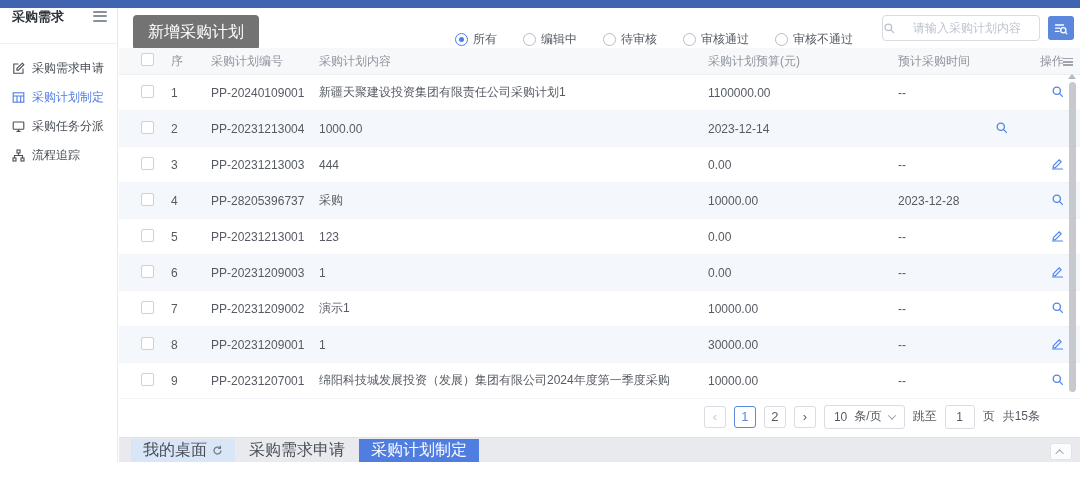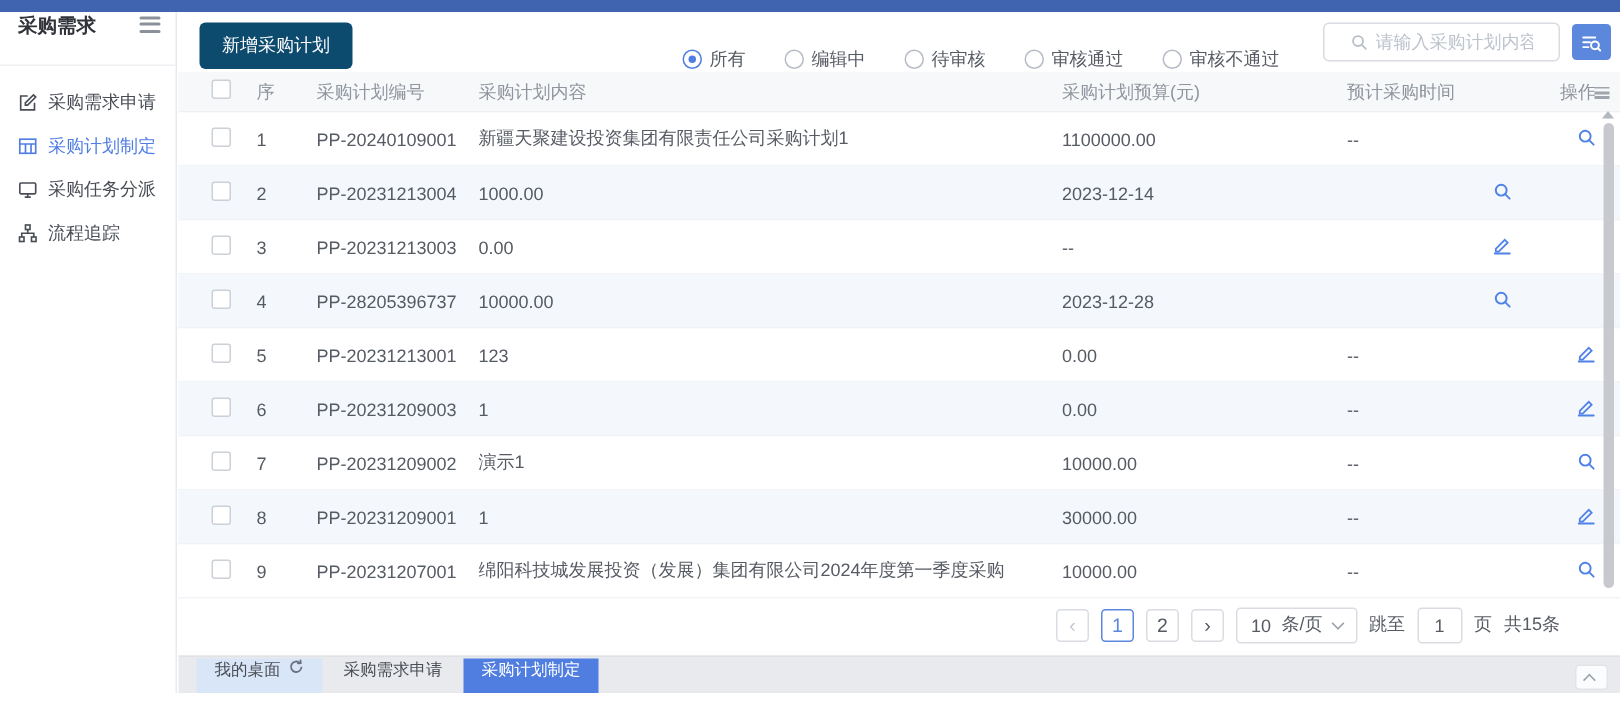--- a/index.html
+++ b/index.html
@@ -12,27 +12,27 @@
 .side-title{font-size:13px;font-weight:700;color:#2f3338}
 .burger{width:14px;cursor:pointer}
 .burger span{display:block;height:2px;background:#8b9199;margin:2.5px 0;border-radius:1px}
 .side-nav{padding-top:10px}
 .side-item{height:29px;display:flex;align-items:center;gap:7px;padding-left:12px;font-size:12px;color:#494e56;cursor:pointer}
 .side-item.active{color:#4f7de4}
 .icon svg{display:block}
 
 .main{position:absolute;left:119px;top:8px;width:961px;height:454px;background:#fff}
 .toolbar{position:relative;height:40px}
-.btn-add{position:absolute;left:14px;top:7px;background:#0c4a6e;color:#fff;font-size:12px;padding:7px 15px;border:none;border-radius:4px;cursor:pointer;font-family:Liberation Serif, serif}
+.btn-add{position:absolute;left:14px;top:7px;background:#737373;color:#fff;font-size:16px;padding:7px 15px;border:none;border-radius:4px;cursor:pointer;font-family:Liberation Serif, serif}
 .filters{position:absolute;left:336px;top:0;height:40px;display:flex;align-items:flex-end;gap:26px}
 .filter{display:flex;align-items:center;gap:5px;font-size:12px;color:#565b63;cursor:pointer}
 .radio{width:13px;height:13px;border:1px solid #b6bcc6;border-radius:50%;position:relative;background:#fff}
 .radio.sel{border-color:#4f7de4}
 .radio.sel::after{content:"";position:absolute;left:3px;top:3px;width:5px;height:5px;border-radius:50%;background:#4f7de4}
-.searchbox{position:absolute;right:40px;top:7px;width:158px;height:26px;border:1px solid #d8dbe2;border-radius:4px;display:flex;align-items:center;gap:5px;padding:0 17px;background:#fff}
+.searchbox{position:absolute;right:40px;top:7px;width:158px;height:26px;border:1px solid #d8dbe2;border-radius:4px;display:flex;align-items:center;gap:18px;padding:0 0;background:#fff}
 .searchbox .icon{color:#b9bfc9}
 .searchbox input{border:none;outline:none;flex:1;min-width:0;font-size:12px;color:#333;font-family:inherit;background:transparent}
 .searchbox input::placeholder{color:#bdc3cd}
 .btn-adv{position:absolute;right:6px;top:8px;width:26px;height:24px;background:#5b87dd;border:none;border-radius:3px;display:flex;align-items:center;justify-content:center;cursor:pointer}
 
 .table{position:absolute;left:0;top:40px;width:961px;height:351px}
 .thead,.trow{display:grid;grid-template-columns:30px 40px 108px 1fr 190px 110px 56px;align-items:center;padding-left:22px;padding-right:16px}
 .thead{height:27px;background:#f7f8fa;color:#8f959e;font-size:12px;border-bottom:1px solid #eef0f3}
 .trow{height:36px;font-size:12px;color:#565b63;border-bottom:1px solid #f1f3f6;background:#fff}
 .trow.even{background:#f4f8fd}
@@ -48,21 +48,21 @@
 .pager{position:absolute;left:0;top:392px;width:961px;height:33px;background:#fff;display:flex;align-items:center;justify-content:flex-end;gap:8px;padding-right:40px;font-size:12px;color:#565b63}
 .pbtn{min-width:22px;height:22px;border:1px solid #d9dce2;border-radius:3px;background:#fff;display:inline-flex;align-items:center;justify-content:center;font-size:13px;color:#565b63;cursor:pointer;font-family:inherit;padding:0 4px}
 .pbtn.disabled{color:#c3c8cf}
 .pbtn.active{border-color:#5b87dd;color:#5b87dd}
 .pages{display:inline-flex;gap:8px}
 .psize{height:24px;border:1px solid #d9dce2;border-radius:3px;display:inline-flex;align-items:center;gap:7px;padding:0 9px;cursor:pointer}
 .caret{width:6px;height:6px;border-right:1.4px solid #9aa0a8;border-bottom:1.4px solid #9aa0a8;transform:rotate(45deg) translate(-1px,-1px)}
 .pjump{width:30px;height:24px;border:1px solid #d9dce2;border-radius:3px;text-align:center;font-size:12px;color:#565b63;outline:none;font-family:inherit}
 
 .tabstrip{position:absolute;left:0;top:429px;width:961px;height:25px;background:#e8eaed;border-top:1px solid #e0e2e6;display:flex;align-items:center;gap:2px;padding-left:12px}
-.tab{height:23px;display:flex;align-items:flex-start;gap:5px;padding:0 12px;font-size:11px;color:#4a4f57;cursor:pointer}
+.tab{height:23px;display:flex;align-items:center;gap:5px;padding:0 12px;font-size:16px;color:#4a4f57;cursor:pointer}
 .tab.desktop{background:#d9e6f7}
 .tab.active{background:#4f7de0;color:#fff}
 .tab .icon{color:#6b7280}
 .collapse-btn{position:absolute;right:8px;top:5px;width:22px;height:17px;background:#fbfcfd;border:1px solid #e2e4e8;border-radius:3px;display:flex;align-items:center;justify-content:center;cursor:pointer}
 .chev-up{width:6px;height:6px;border-left:1.4px solid #9aa0a8;border-top:1.4px solid #9aa0a8;transform:rotate(45deg) translateY(2px)}
 
 .taskbar{position:absolute;left:0;top:462px;width:1080px;height:17px;background:#dce1eb;overflow:hidden}
 .tb-apps{position:absolute;left:505px;top:4px;display:flex;align-items:flex-start}
 .win-logo{width:12px;height:12px;display:grid;grid-template-columns:5px 5px;grid-gap:1px;margin-top:1px;cursor:pointer}
 .win-logo span{width:5px;height:5px;display:block}
@@ -206,31 +206,33 @@
             <div class="cell">2023-12-14</div>
             <div class="cell cell-op"><span class="act"><svg width="13" height="13" viewBox="0 0 13 13" fill="none" stroke="currentColor" stroke-width="1.3">
                   <circle cx="5.8" cy="5.8" r="3.6"></circle>
                   <path d="M8.6 8.6L11.4 11.4" stroke-linecap="round"></path>
                 </svg></span></div>
           </div>
           <div class="trow">
             <div class="cell"><span class="chk"></span></div>
             <div class="cell">3</div>
             <div class="cell">PP-20231213003</div>
+            <div class="cell">444</div>
             <div class="cell cell-budget">0.00</div>
             <div class="cell">--</div>
             <div class="cell cell-op"><span class="act"><svg width="13" height="13" viewBox="0 0 13 13" fill="none" stroke="currentColor" stroke-width="1.2">
                   <path d="M2.2 8.9l6-6 1.9 1.9-6 6H2.2z"></path>
                   <path d="M1.5 12h10" stroke-linecap="round"></path>
                 </svg></span></div>
           </div>
           <div class="trow even">
             <div class="cell"><span class="chk"></span></div>
             <div class="cell">4</div>
             <div class="cell">PP-28205396737</div>
+            <div class="cell">采购</div>
             <div class="cell cell-budget">10000.00</div>
             <div class="cell">2023-12-28</div>
             <div class="cell cell-op"><span class="act"><svg width="13" height="13" viewBox="0 0 13 13" fill="none" stroke="currentColor" stroke-width="1.3">
                   <circle cx="5.8" cy="5.8" r="3.6"></circle>
                   <path d="M8.6 8.6L11.4 11.4" stroke-linecap="round"></path>
                 </svg></span></div>
           </div>
           <div class="trow">
             <div class="cell"><span class="chk"></span></div>
             <div class="cell">5</div>

